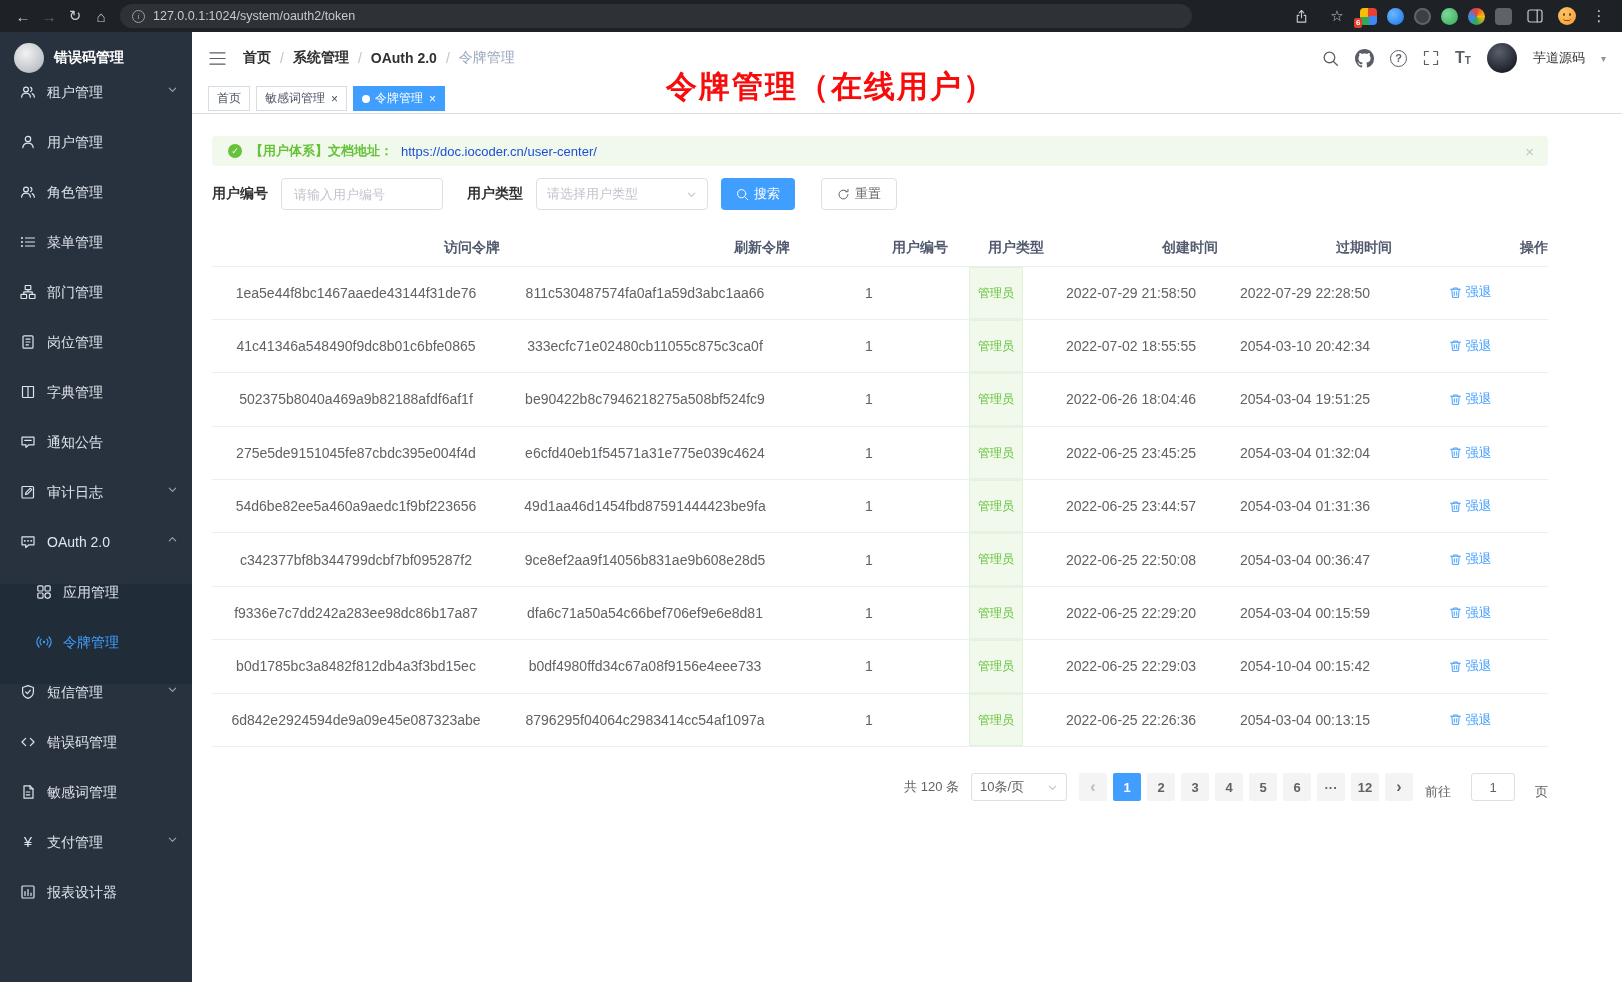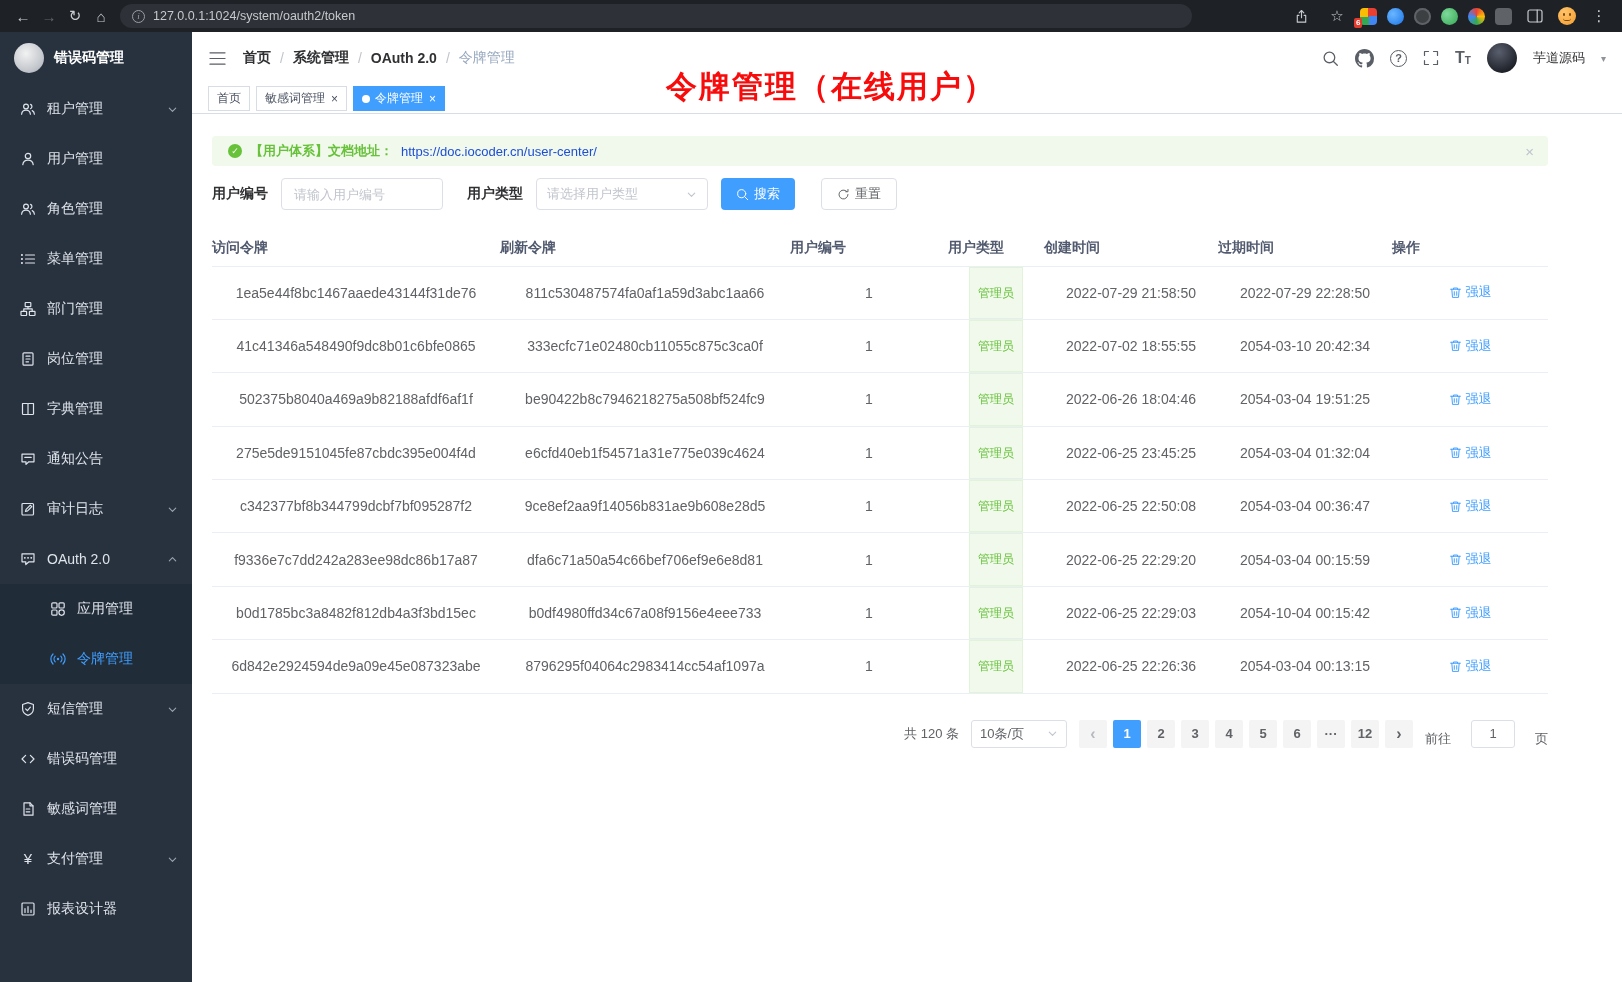--- a/index.html
+++ b/index.html
@@ -29,23 +29,23 @@
   .avatar-face i { position:absolute; top:6px; width:2px; height:3px; background:#7c4a12; border-radius:1px; }
   .avatar-face i.l { left:5px; } .avatar-face i.r { right:5px; }
   .avatar-face b { position:absolute; left:5px; right:5px; bottom:4px; height:3px; border-bottom:1.5px solid #7c4a12; border-radius:0 0 6px 6px; }
 
   
   .app { display:flex; height:950px; }
   .sidebar { width:192px; flex:none; background:#28323f; color:#dfe3ea; overflow:hidden; }
   .logo-row { height:52px; display:flex; align-items:center; gap:10px; padding-left:14px; }
   .logo-avatar { width:30px; height:30px; border-radius:50%; background:radial-gradient(circle at 40% 35%, #f2f2f2, #bfc3c9 70%, #8e939b); flex:none; }
   .logo-title { color:#fff; font-size:14px; font-weight:bold; white-space:nowrap; }
-  .menu-item { height:50px; display:flex; align-items:center; padding:0 14px 0 20px; font-size:14px; color:#dfe3ea; cursor:pointer; white-space:nowrap; }
+  .menu-item { height:50px; display:flex; align-items:flex-start; padding:0 14px 0 20px; font-size:14px; color:#dfe3ea; cursor:pointer; white-space:nowrap; }
   .menu-item .mi { width:16px; height:16px; margin-right:11px; display:flex; flex:none; align-items:center; justify-content:center; }
-  .menu-item.sub { padding-left:50px; background:#212c39; }
+  .menu-item.sub { padding-left:36px; background:#212c39; }
   .menu-item.active { color:#409eff; }
   .menu-item .chev { margin-left:auto; color:#9ba3af; display:flex; }
   .menu-item .chev.up { transform:rotate(180deg); }
   .micon { width:16px; height:16px; }
   .yen-glyph { font-size:15px; line-height:16px; }
 
   .main { flex:1; display:flex; flex-direction:column; background:#fff; min-width:0; }
 
   
   .navbar { height:52px; display:flex; align-items:center; padding:0 16px; background:#fff; }
@@ -82,21 +82,21 @@
   .flabel { font-size:14px; font-weight:bold; color:#303133; margin-right:13px; }
   .finput { width:162px; height:32px; border:1px solid #dcdfe6; border-radius:4px; padding:0 12px; font-size:13px; color:#606266; outline:none; margin-right:24px; font-family:inherit; }
   .finput::placeholder { color:#c0c4cc; }
   .fselect { width:172px; height:32px; border:1px solid #dcdfe6; border-radius:4px; display:flex; align-items:center; justify-content:space-between; padding:0 10px; font-size:13px; color:#c0c4cc; cursor:pointer; margin-right:13px; }
   .fselect .sel-caret { color:#c0c4cc; display:flex; }
   .btn { height:32px; border-radius:4px; padding:0 15px; font-size:13px; display:inline-flex; align-items:center; gap:5px; cursor:pointer; border:none; font-family:inherit; }
   .btn-primary { background:#409eff; color:#fff; }
   .btn-plain { background:#fff; color:#606266; border:1px solid #dcdfe6; margin-left:26px; }
 
   table.grid { width:1336px; border-collapse:collapse; table-layout:fixed; }
-  .grid thead th { height:36px; font-size:14px; font-weight:bold; color:#515a6e; border-bottom:1px solid #ebeef5; text-align:left; }
+  .grid thead th { height:36px; font-size:14px; font-weight:bold; color:#515a6e; border-bottom:1px solid #ebeef5; text-align:right; }
   .grid tbody td { height:48px; font-size:14px; color:#606266; border-bottom:1px solid #ebeef5; text-align:center; white-space:nowrap; overflow:hidden; }
   .tag { display:inline-block; background:#f0f9eb; border:1px solid #e1f3d8; color:#67c23a; border-radius:0; padding:18px 8px; font-size:12px; line-height:1.2; }
   .act { color:#409eff; font-size:13px; cursor:pointer; display:inline-flex; align-items:center; gap:4px; }
 
   .pager { width:1336px; display:flex; align-items:center; justify-content:flex-end; margin-top:26px; font-size:13px; color:#606266; }
   .pager .total { margin-right:12px; }
   .psize { width:96px; height:28px; border:1px solid #dcdfe6; border-radius:3px; display:flex; align-items:center; justify-content:space-between; padding:0 8px; margin-right:12px; cursor:pointer; color:#606266; }
   .psize .sel-caret { color:#c0c4cc; display:flex; }
   .pages { display:flex; align-items:center; gap:6px; }
   .pbtn { min-width:28px; height:28px; background:#f4f4f5; border:none; border-radius:2px; display:inline-flex; align-items:center; justify-content:center; color:#606266; font-size:13px; font-weight:bold; cursor:pointer; font-family:inherit; }
@@ -539,20 +539,36 @@
                 <td>
                   <span class="act">
                     <svg class="line" width="13" height="13" viewBox="0 0 16 16" stroke-width="1.4">
                       <path d="M2 4h12M5.5 4V2.5h5V4M3.5 4l.8 10h7.4l.8-10M6.5 7v4.5M9.5 7v4.5"></path>
                     </svg>
                     <span>强退</span>
                   </span>
                 </td>
               </tr>
 
+              <tr>
+                <td>54d6be82ee5a460a9aedc1f9bf223656</td>
+                <td>49d1aa46d1454fbd87591444423be9fa</td>
+                <td>1</td>
+                <td><span class="tag">管理员</span></td>
+                <td>2022-06-25 23:44:57</td>
+                <td>2054-03-04 01:31:36</td>
+                <td>
+                  <span class="act">
+                    <svg class="line" width="13" height="13" viewBox="0 0 16 16" stroke-width="1.4">
+                      <path d="M2 4h12M5.5 4V2.5h5V4M3.5 4l.8 10h7.4l.8-10M6.5 7v4.5M9.5 7v4.5"></path>
+                    </svg>
+                    <span>强退</span>
+                  </span>
+                </td>
+              </tr>
 
               <tr>
                 <td>c342377bf8b344799dcbf7bf095287f2</td>
                 <td>9ce8ef2aa9f14056b831ae9b608e28d5</td>
                 <td>1</td>
                 <td><span class="tag">管理员</span></td>
                 <td>2022-06-25 22:50:08</td>
                 <td>2054-03-04 00:36:47</td>
                 <td>
                   <span class="act">

